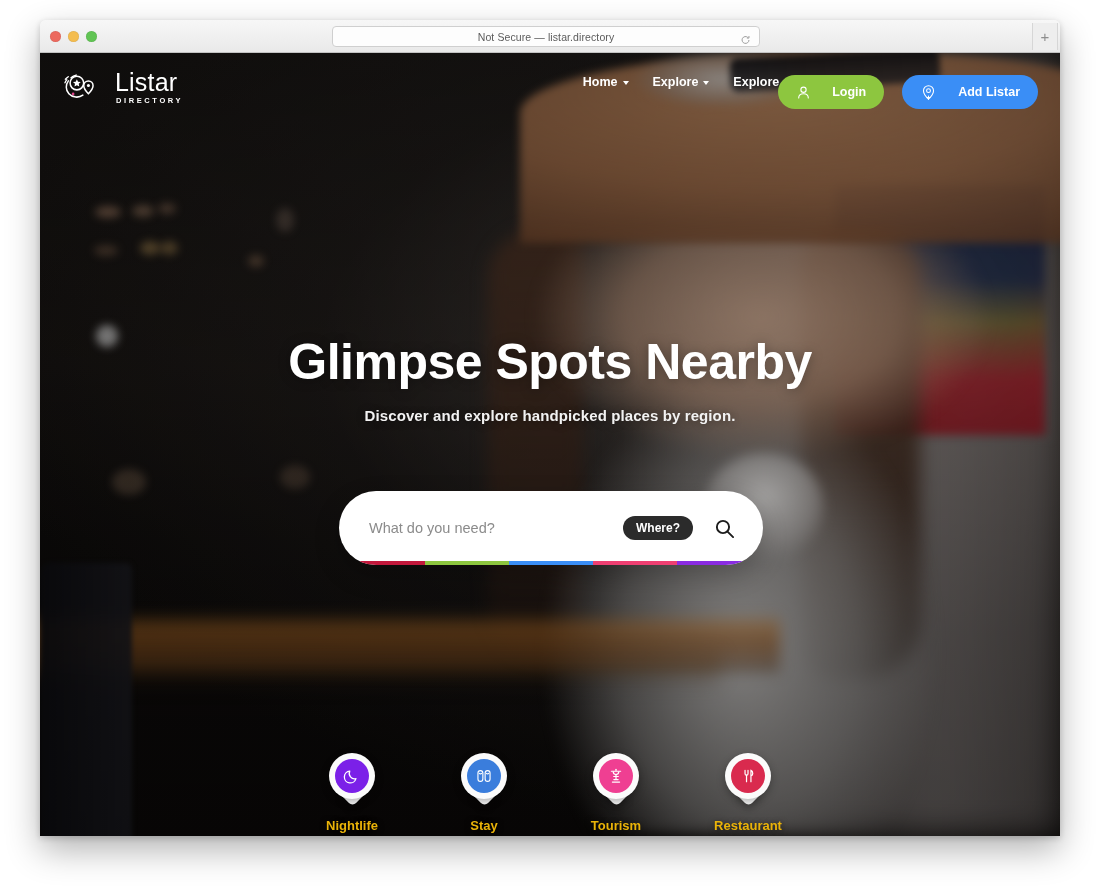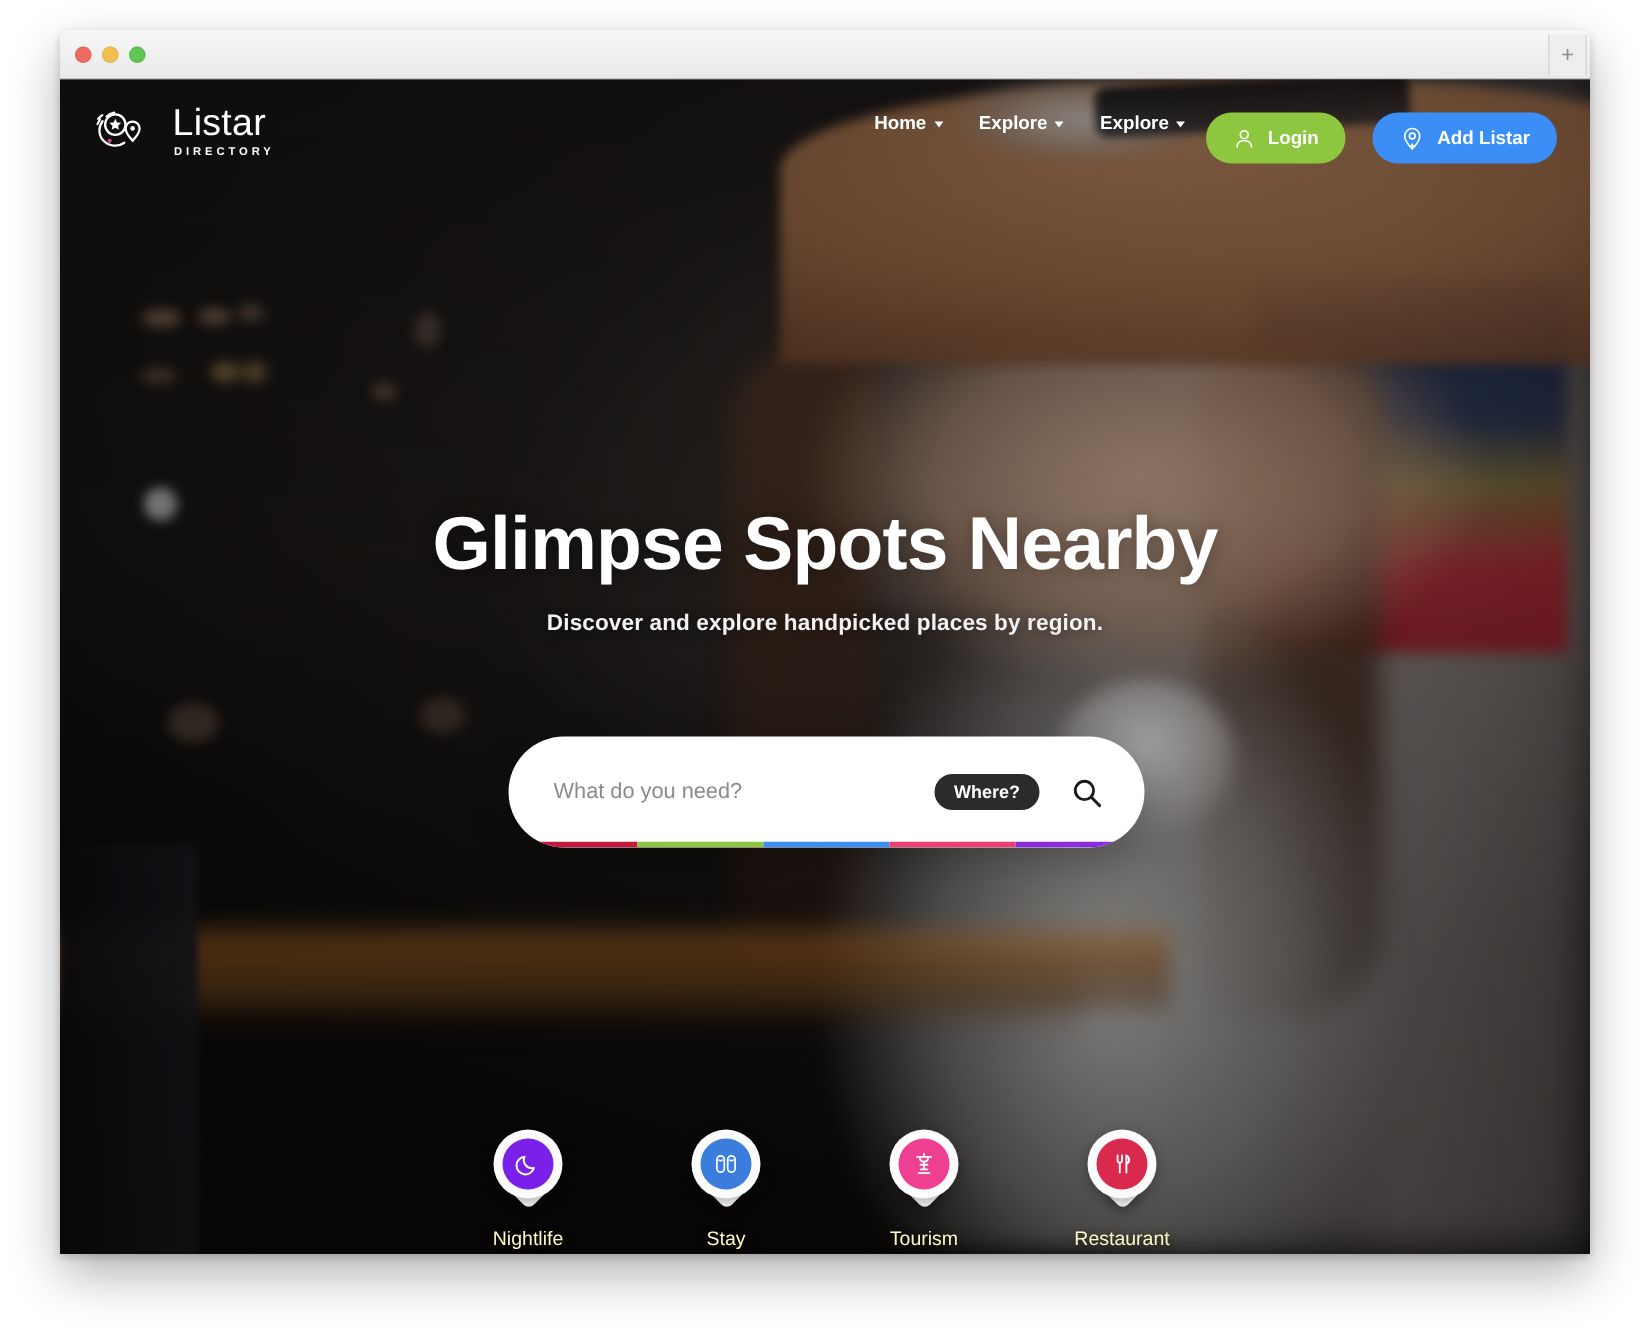--- a/index.html
+++ b/index.html
@@ -291,21 +291,21 @@
     right: 22px; top: 22px;
     display: flex;
     align-items: center;
     gap: 18px;
   }
   .action-pill {
     height: 34px;
     border-radius: 17px;
     display: flex;
     align-items: center;
-    gap: 8px;
+    gap: 21px;
     padding: 0 18px;
     font-size: 12.5px;
     font-weight: 700;
     color: #ffffff;
     white-space: nowrap;
   }
   #login-button { background: #8dc63f; }
   #add-listing-button { background: #3a8ef6; }
   .action-pill svg { flex: none; }
 
@@ -437,38 +437,47 @@
     border-radius: 50%;
     display: flex;
     align-items: center;
     justify-content: center;
     z-index: 3;
     color: #ffffff;
   }
   .category-label {
     margin-top: 9px;
     font-size: 13px;
-    font-weight: 400;
-    color: #fef9c3;
+    font-weight: 700;
+    color: #eab308;
     text-shadow: 0 1px 6px rgba(0,0,0,0.55);
     white-space: nowrap;
   }
 </style>
 </head>
 <body>
 
 <div id="browser-window">
 
   <div id="browser-chrome">
     <div id="traffic-lights">
       <div class="traffic-light tl-close"></div>
       <div class="traffic-light tl-min"></div>
       <div class="traffic-light tl-max"></div>
     </div>
 
+    <div id="url-bar">
+      <span id="url-text">Not Secure — listar.directory</span>
+      <span id="reload-icon">
+        <svg viewBox="0 0 16 16" width="11" height="11" fill="none" stroke="currentColor" stroke-width="1.4">
+          <path d="M13 8a5 5 0 1 1-1.6-3.7"></path>
+          <path d="M13 2.2V5.2H10"></path>
+        </svg>
+      </span>
+    </div>
 
     <div id="new-tab-button">+</div>
   </div>
 
   <div id="page-viewport">
 
     <div id="hero-photo">
       <div class="bg-layer" id="bg-base"></div>
       <div class="bg-layer" id="bg-wall"></div>
       <div class="bg-layer" id="bg-poster-frame"></div>

